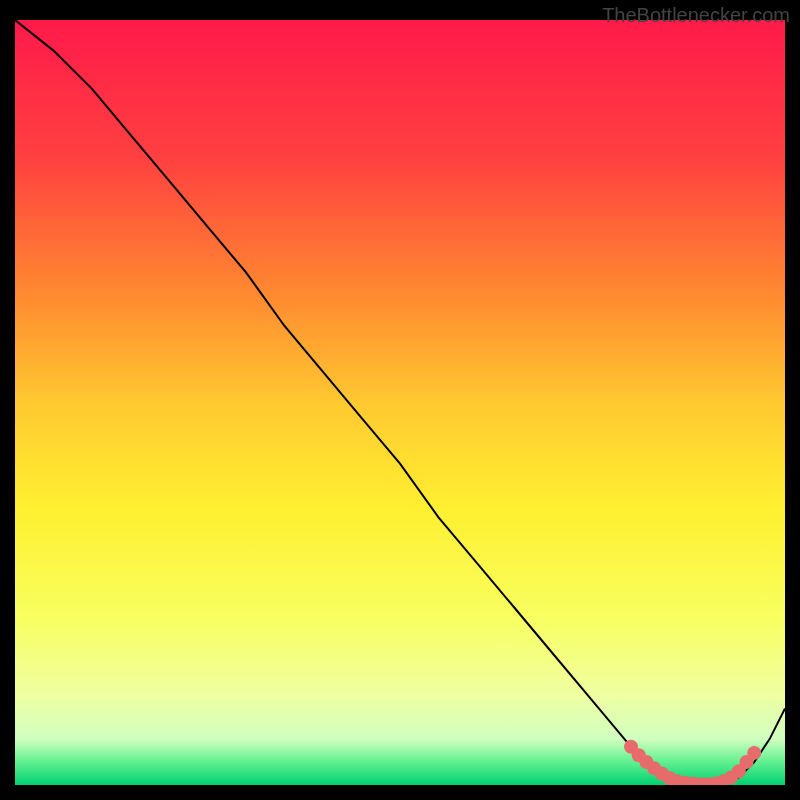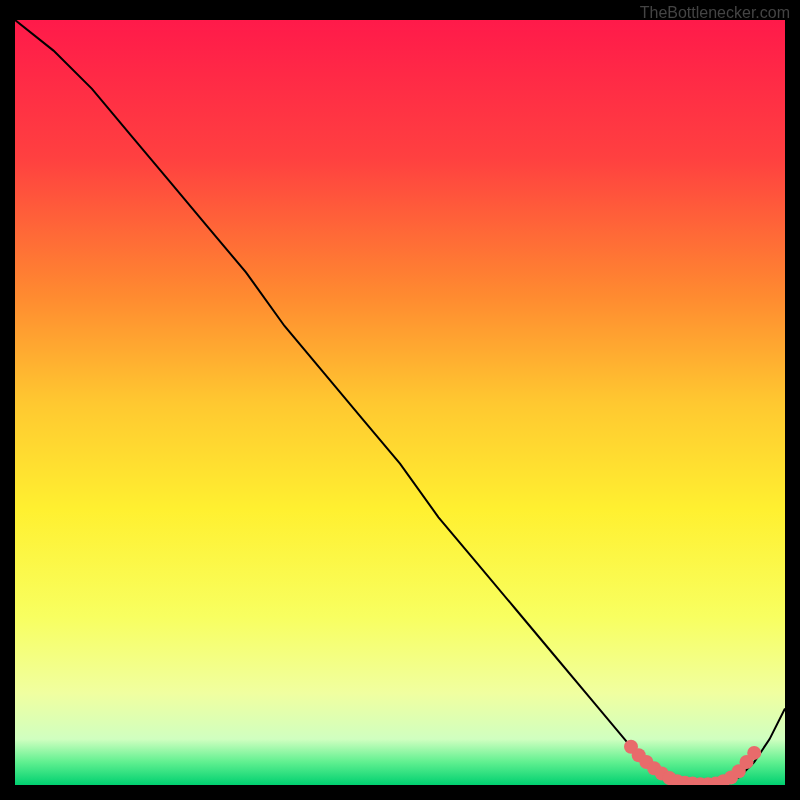--- a/index.html
+++ b/index.html
@@ -9,21 +9,21 @@
     background: #000;
     position: relative;
     font-family: Arial, sans-serif;
     overflow: hidden;
   }
   .watermark {
     position: absolute;
     top: 4px;
     right: 10px;
     color: #444;
-    font-size: 16px;
+    font-size: 20px;
     font-weight: 500;
     z-index: 10;
   }
   .plot {
     position: absolute;
     left: 15px;
     top: 20px;
     width: 770px;
     height: 765px;
   }

